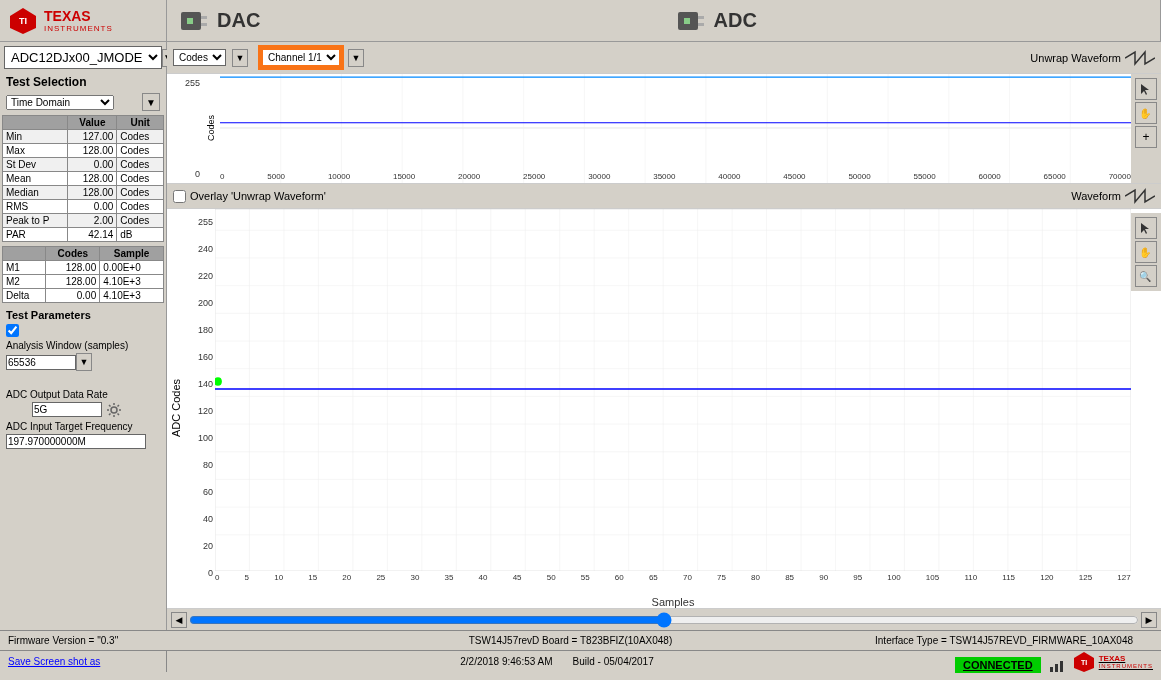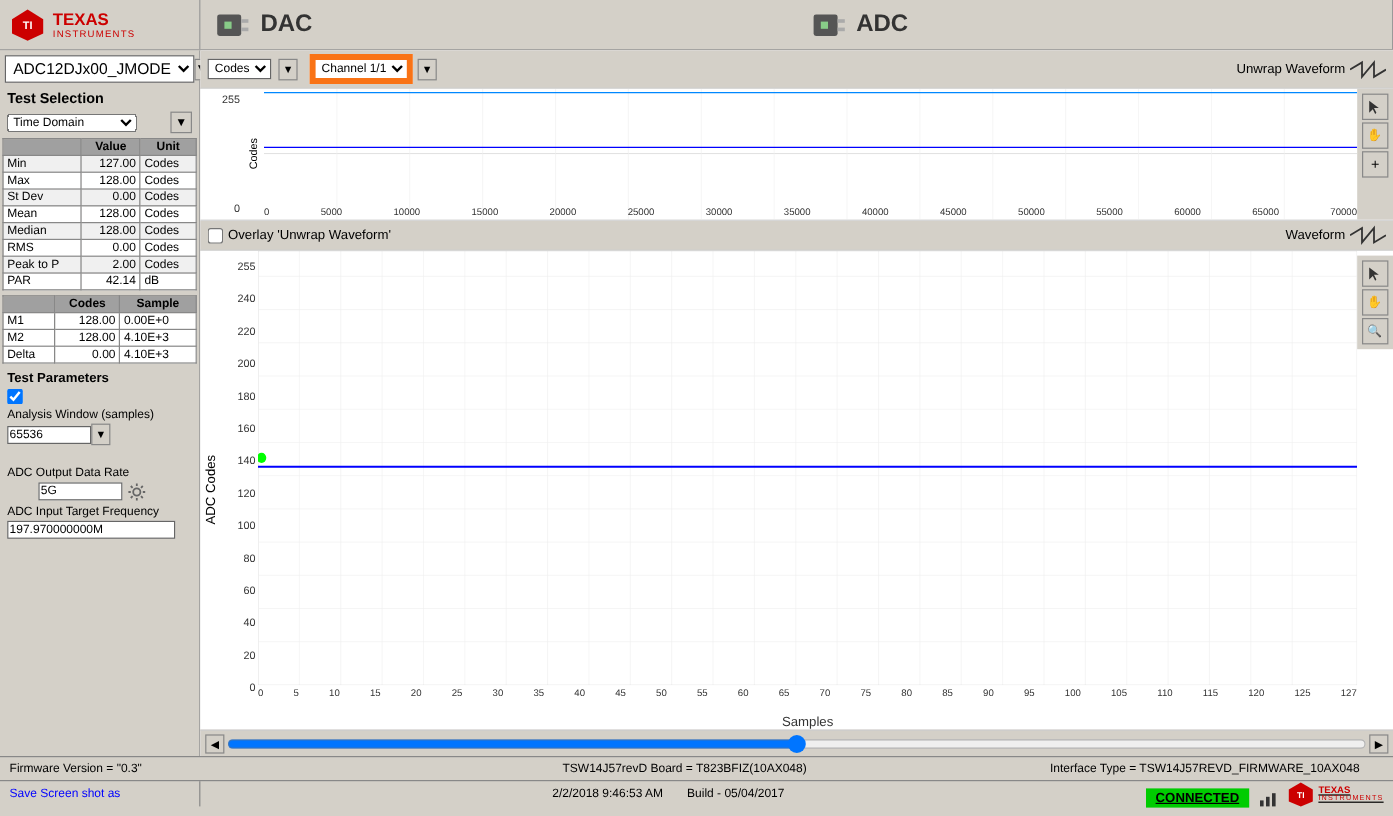--- a/index.html
+++ b/index.html
@@ -421,21 +421,21 @@
 </div>
 
 <div id="status-bar" style="height:20px;background:#d4d0c8;border-top:1px solid #888;display:flex;align-items:center;font-size:10px;padding:0 8px;">
   <span style="flex:1;">Firmware Version = "0.3"</span>
   <span style="flex:1;text-align:center;">TSW14J57revD Board = T823BFIZ(10AX048)</span>
   <span style="flex:1;text-align:right;">Interface Type = TSW14J57REVD_FIRMWARE_10AX048</span>
 </div>
 
 <div id="bottom-bar" style="height:22px;background:#d4d0c8;border-top:1px solid #888;display:flex;align-items:center;font-size:10px;">
   <div style="flex:0 0 167px;border-right:1px solid #888;padding:0 8px;height:100%;display:flex;align-items:center;">
-    <span style="cursor:pointer;font-size:10px;color:blue;">Save Screen shot as</span>
+    <span style="cursor:pointer;font-size:10px;text-decoration:underline;color:blue;">Save Screen shot as</span>
   </div>
   <div style="flex:1;display:flex;align-items:center;justify-content:center;gap:20px;">
     <span style="font-size:10px;">2/2/2018 9:46:53 AM</span>
     <span style="font-size:10px;">Build - 05/04/2017</span>
   </div>
   <div style="display:flex;align-items:flex-end;gap:8px;padding:0 8px;text-decoration:underline;">
     <div style="background:#00cc00;color:black;font-weight:bold;padding:2px 8px;font-size:11px;">CONNECTED</div>
     <svg width="16" height="16" viewBox="0 0 16 16">
       <rect x="1" y="10" width="3" height="5" fill="#333"></rect>
       <rect x="6" y="7" width="3" height="8" fill="#333"></rect>

